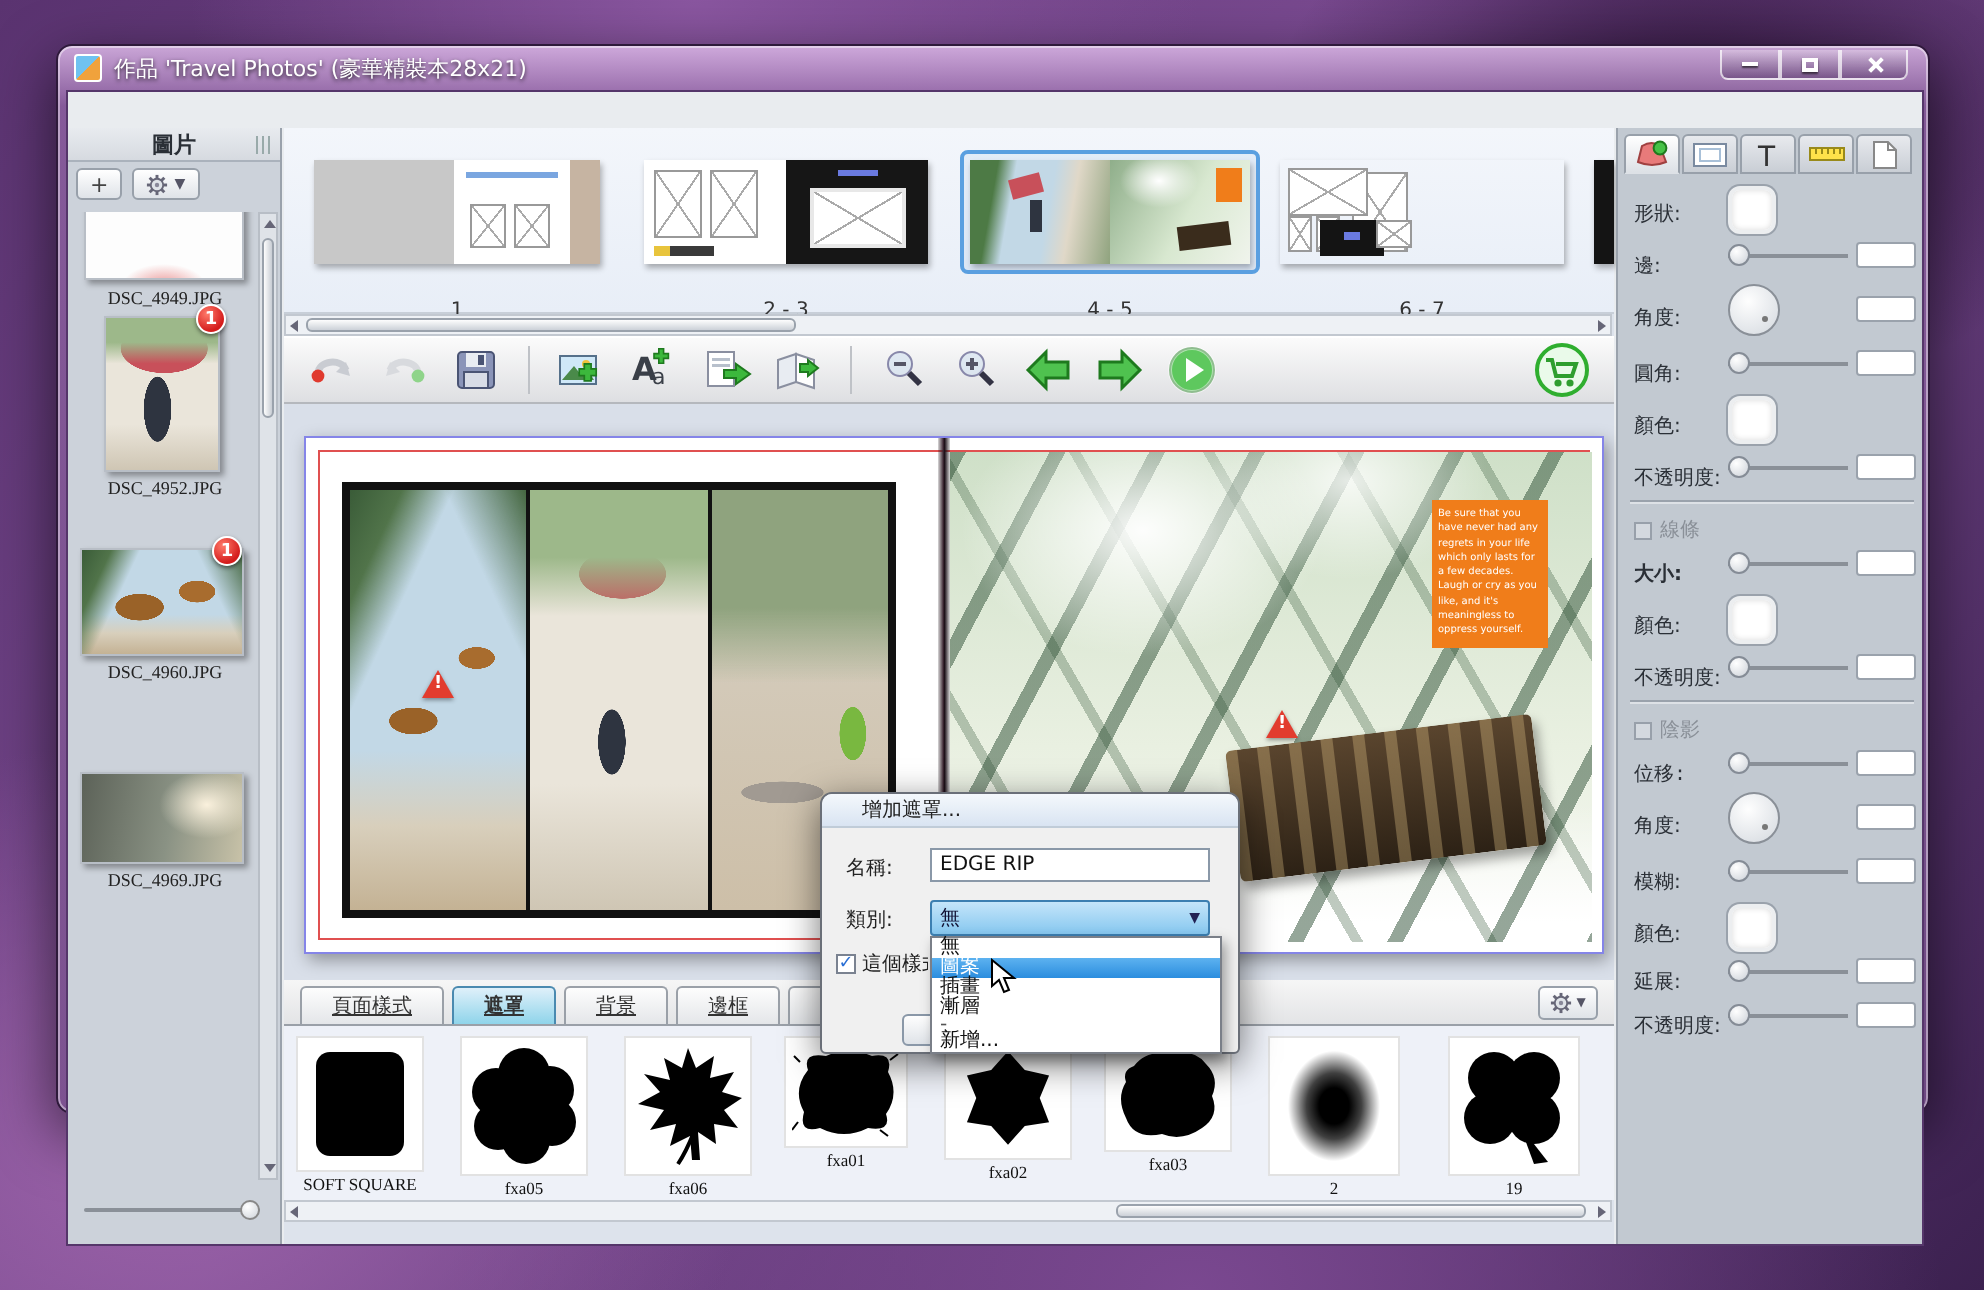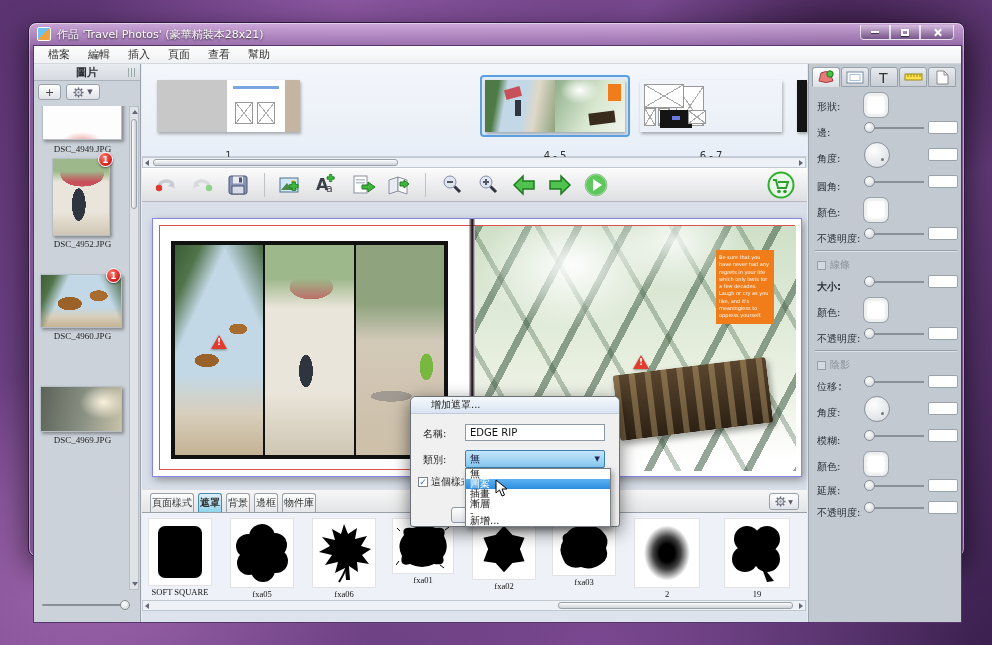--- a/index.html
+++ b/index.html
@@ -125,22 +125,22 @@
   .opt{font-size:10px;color:#111;padding:0 4px;height:10px;line-height:10px;}
   .opt.hl{background:linear-gradient(#5db2f0,#2b8dde);color:#fff;}
   .opt.dash{height:7px;line-height:7px;color:#555;}
   .chkrow{position:absolute;left:7px;top:78px;width:46px;overflow:hidden;display:flex;align-items:center;white-space:nowrap;}
   .chk{width:10px;height:10px;border:1px solid #7a8290;background:#fff;margin-right:3px;flex:0 0 auto;color:#2a6fd4;font-size:9px;line-height:9px;text-align:center;}
   .chklabel{font-size:10px;color:#222;}
   .okstub{position:absolute;left:40px;top:110px;width:24px;height:16px;border:1px solid #8a98a8;border-radius:3px;background:linear-gradient(#fefefe,#dfe3e8);}
   .cursor{position:absolute;left:84px;top:82px;z-index:60;}
   
   .tabbar{position:absolute;left:0;top:426px;width:100%;height:23px;background:linear-gradient(#f6f6f6,#e3e4e6);border-bottom:1px solid #9aa0a8;display:flex;align-items:flex-end;padding-left:8px;gap:4px;}
-  .btab{height:19px;padding:0 1px;border:1px solid #9aa0a8;border-bottom:none;border-radius:3px 3px 0 0;
-    background:linear-gradient(#fdfdfd,#e4e6e9);font-size:10px;color:#333;display:flex;align-items:center;}
+  .btab{height:19px;padding:0 15px;border:1px solid #9aa0a8;border-bottom:none;border-radius:3px 3px 0 0;
+    background:linear-gradient(#fdfdfd,#e4e6e9);font-size:10px;color:#333;display:flex;align-items:center;text-decoration:underline;}
   .btab.sel{background:linear-gradient(#dff0fa,#8fd4ea);border-color:#4a8ab0;font-weight:bold;}
   .tab-gear{position:absolute;right:8px;top:3px;width:30px;height:17px;border:1px solid #98a0aa;border-radius:3px;background:linear-gradient(#fff,#dfe3e8);display:flex;align-items:center;justify-content:center;gap:2px;}
   .maskstrip{position:absolute;left:0;top:449px;width:100%;height:87px;background:#eef1f8;}
   .mask-card{position:absolute;top:5px;background:#fff;border:1px solid #e2e2e2;display:flex;align-items:center;justify-content:center;}
   .mask-label{position:absolute;width:100%;text-align:center;font-family:"Liberation Serif",serif;font-size:8.5px;color:#111;}
   .blurmask{width:50px;height:60px;background:radial-gradient(closest-side,#000 30%,rgba(0,0,0,.75) 55%,rgba(0,0,0,0) 92%);}
   
   .rightpanel{position:absolute;left:774px;top:18px;width:155px;height:560px;background:#c2c9d1;border-left:1px solid #9aa2ac;font-size:10px;color:#2a2f36;}
   .rp-tabs{position:absolute;left:3px;top:3px;display:flex;gap:1px;}
   .rp-tab{width:28px;height:20px;border:1px solid #98a0aa;border-radius:3px 3px 0 0;background:linear-gradient(#e8eaee,#c9ced5);display:flex;align-items:center;justify-content:center;}
@@ -178,28 +178,20 @@
             <span class="glyph-close">
               <i></i>
               <i></i>
             </span>
           </div>
     </div>
   </div>
 
   <div class="client">
 
-    <div class="menubar">
-      <span class="menu-item">檔案</span>
-      <span class="menu-item">編輯</span>
-      <span class="menu-item">插入</span>
-      <span class="menu-item">頁面</span>
-      <span class="menu-item">查看</span>
-      <span class="menu-item">幫助</span>
-    </div>
 
     <div class="sidebar">
       <div class="side-header">
         <span class="side-header-label">圖片</span>
         <span class="grip"></span>
       </div>
       <div class="side-toolbar">
         <div class="sbtn">
               <span>+</span>
             </div>
@@ -248,20 +240,32 @@
       <div class="filmstrip">
         <div class="spread" style="left:15px;width:143px;">
           <div style="width:70px;background:#c8c8c8;"></div>
           <div style="width:58px;background:#fff;position:relative;">
             <div style="position:absolute;left:6px;top:6px;width:46px;height:3px;background:#7aa6e0;"></div>
             <div class="xbox" style="left:8px;top:22px;width:18px;height:22px;"></div>
             <div class="xbox" style="left:30px;top:22px;width:18px;height:22px;"></div>
           </div>
           <div style="width:15px;background:#c6b4a2;"></div>
           <div class="spread-label">1</div>
+        </div>
+        <div class="spread" style="left:180px;width:142px;">
+          <div style="width:71px;background:#fff;position:relative;">
+            <div class="xbox" style="left:5px;top:5px;width:24px;height:34px;"></div>
+            <div class="xbox" style="left:33px;top:5px;width:24px;height:34px;"></div>
+            <div style="position:absolute;left:5px;bottom:4px;width:30px;height:5px;background:#3a3a3a;border-left:8px solid #e8c43c;"></div>
+          </div>
+          <div style="width:71px;background:#161616;position:relative;">
+            <div style="position:absolute;left:26px;top:5px;width:20px;height:3px;background:#6a7ae0;"></div>
+            <div class="xbox" style="left:12px;top:14px;width:48px;height:30px;border:2px solid #e8e8e8;"></div>
+          </div>
+          <div class="spread-label">2 - 3</div>
         </div>
         <div class="spread" style="left:343px;width:140px;">
           <div class="sel-outline"></div>
           <div style="width:70px;position:relative;background:linear-gradient(100deg,#4d7a45 0 18%,#c2d8e6 30% 55%,#e0d8c8 70%,#8fa37e);">
             <div style="position:absolute;left:20px;top:8px;width:16px;height:10px;background:#c8505a;transform:rotate(-15deg);"></div>
             <div style="position:absolute;left:30px;top:20px;width:6px;height:16px;background:#2e3440;"></div>
           </div>
           <div style="width:70px;position:relative;background:radial-gradient(ellipse 26px 18px at 35% 20%,#fff,rgba(255,255,255,0) 75%),linear-gradient(118deg,#8fae8a,#d8e8d0 55%,#f0f4ec);">
             <div style="position:absolute;right:4px;top:4px;width:13px;height:17px;background:#f07d1a;"></div>
             <div style="position:absolute;right:10px;bottom:8px;width:26px;height:12px;background:#3a2c1c;transform:rotate(-7deg);"></div>

